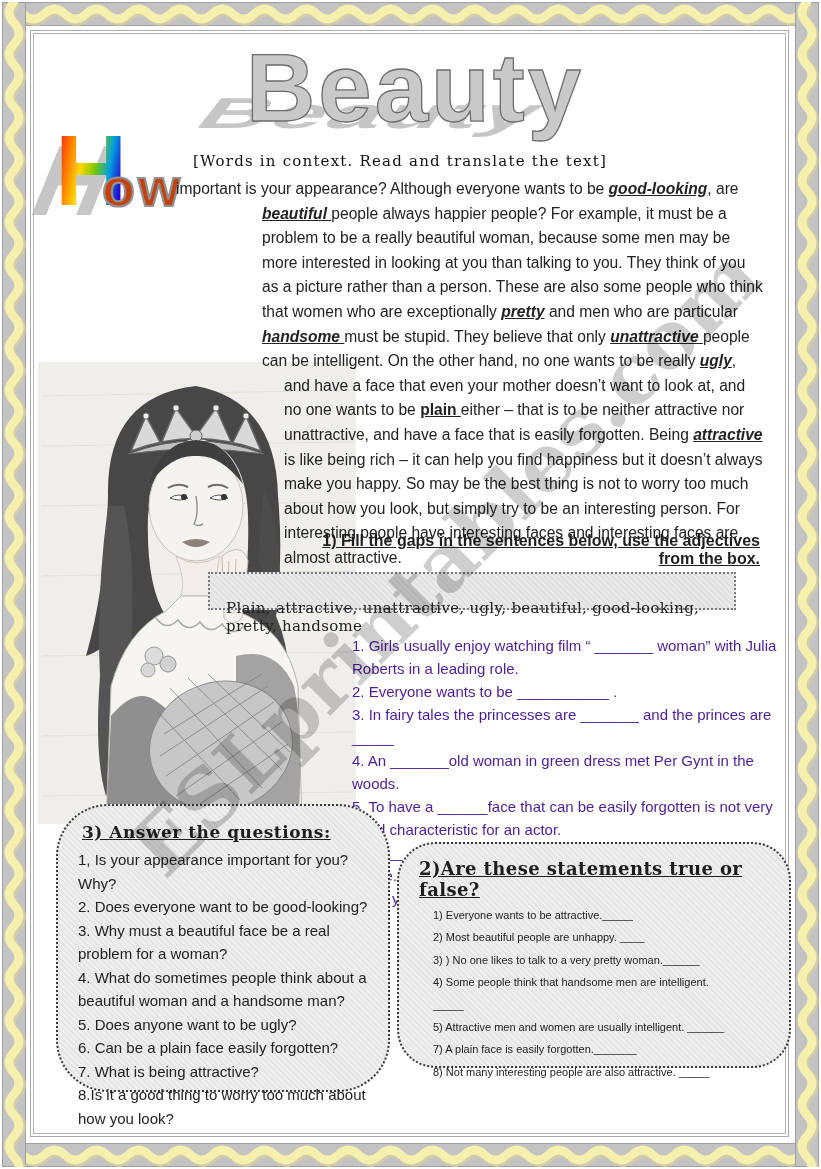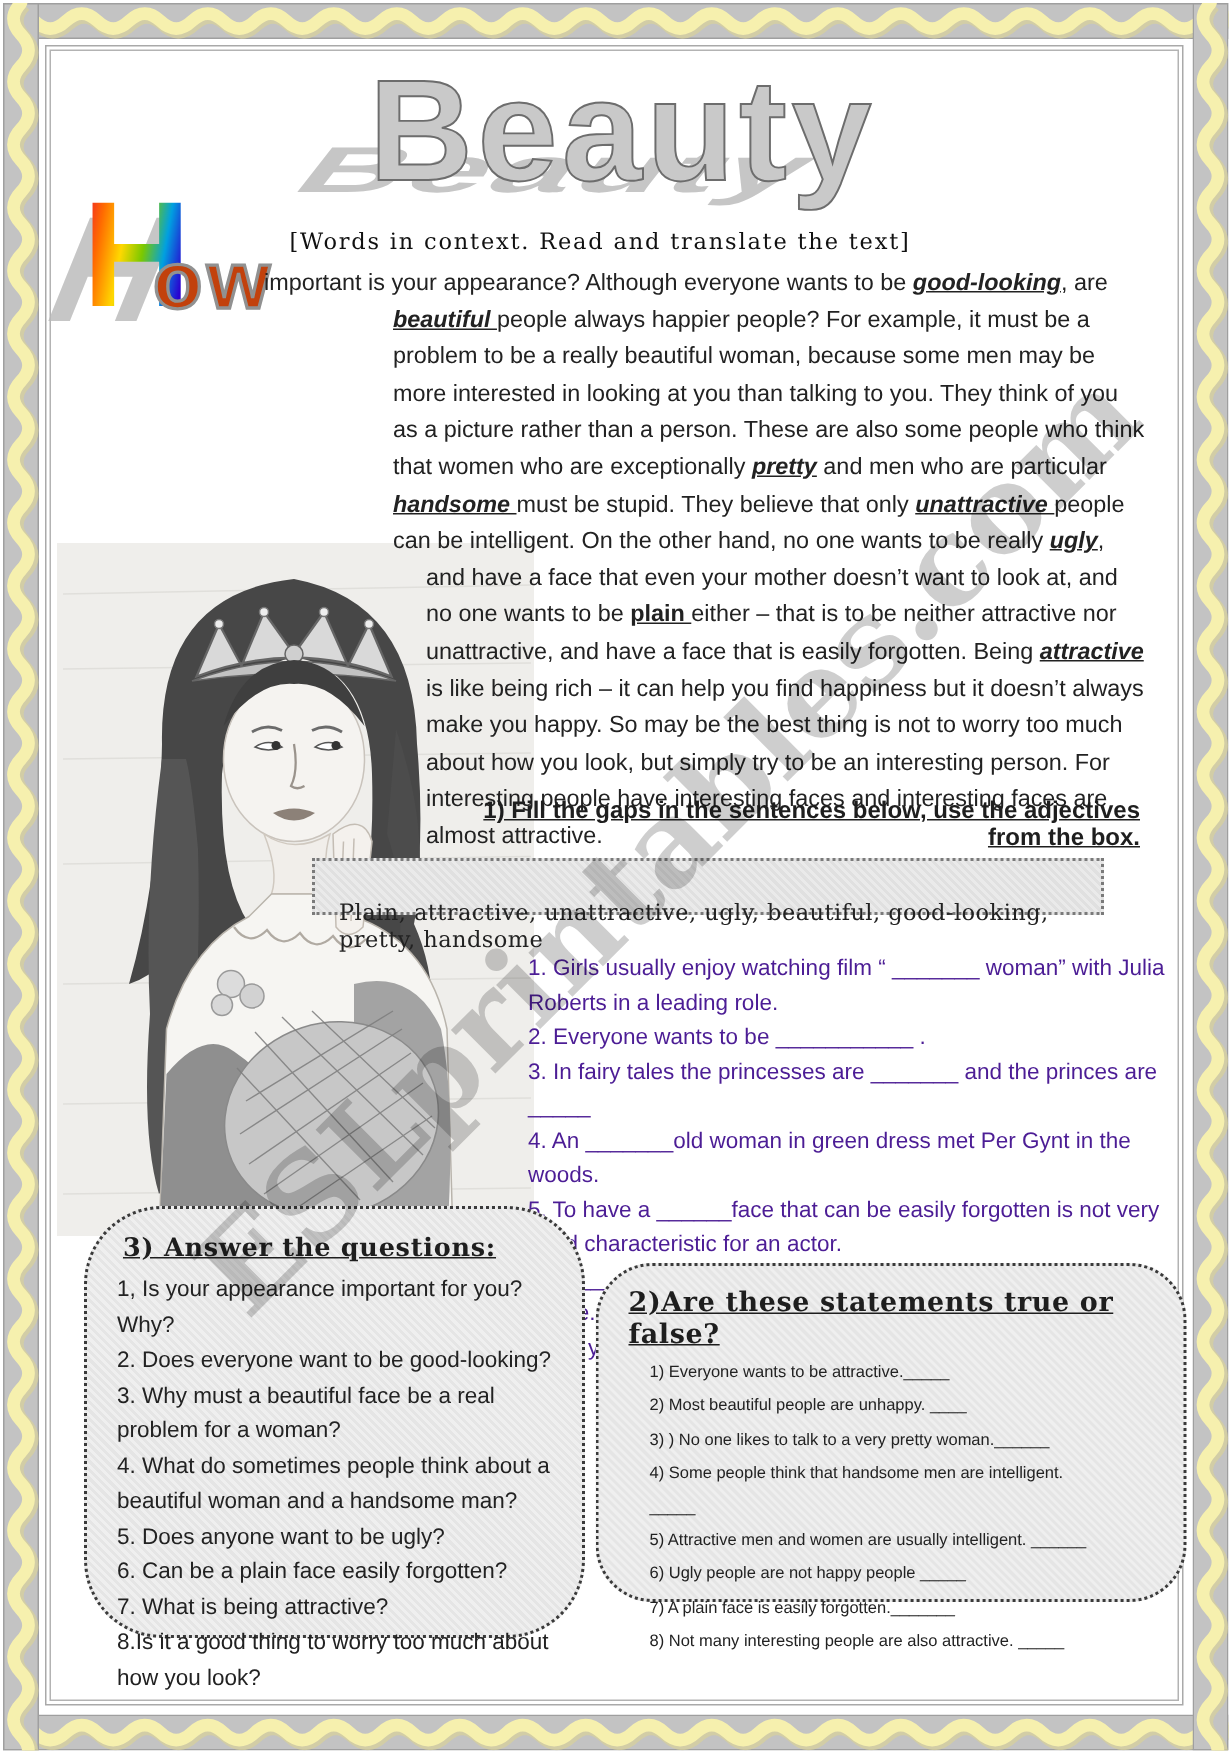--- a/index.html
+++ b/index.html
@@ -230,19 +230,18 @@
 
   <div class="tfbox">
     <h3>2)Are these statements true or false?</h3>
     <div>
         <div class="tf-item">1) Everyone wants to be  attractive._____</div>
         <div class="tf-item">2) Most beautiful people are unhappy. ____</div>
         <div class="tf-item">3) ) No one likes to talk to a very pretty woman.______</div>
         <div class="tf-item">4) Some people think that handsome men are intelligent.</div>
         <div class="tf-item">_____</div>
         <div class="tf-item">5) Attractive men and women are usually intelligent. ______</div>
-        <div class="tf-item">6) Ugly people are not happy people _____</div>
         <div class="tf-item">7) A plain face is easily forgotten._______</div>
         <div class="tf-item">8) Not many interesting people are also attractive. _____</div>
       </div>
   </div>
 
 </div>
 
 </body></html>

